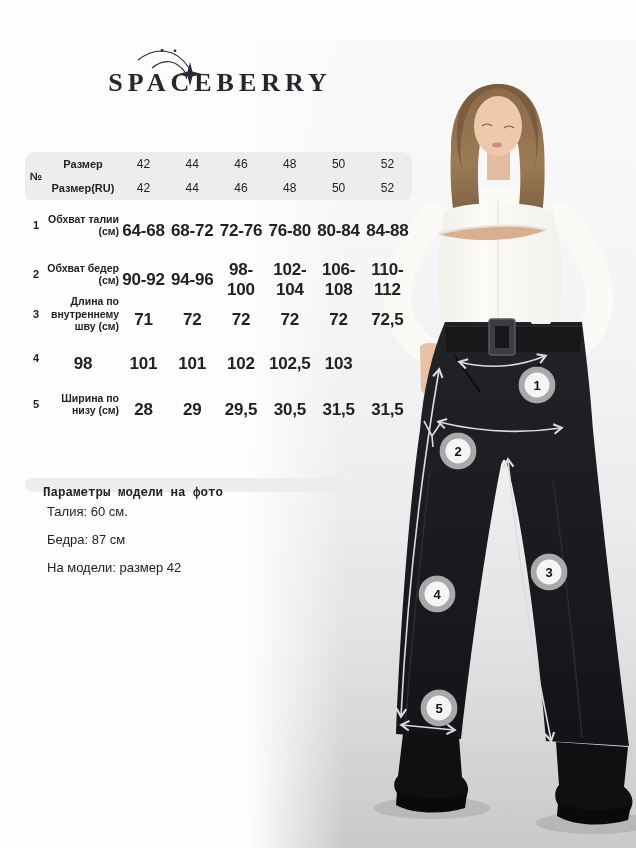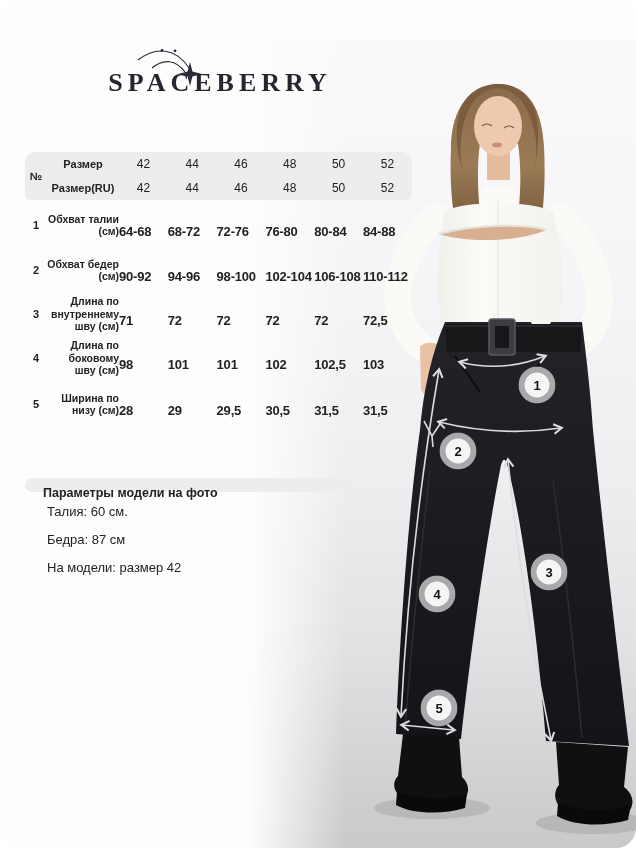--- a/index.html
+++ b/index.html
@@ -1,18 +1,18 @@
 <!DOCTYPE html>
 <html><head>
 <meta charset="utf-8">
 <style>
   html,body { margin:0; padding:0; }
   .page {
     position:relative; width:636px; height:848px; overflow:hidden;
-    background:#fdfdfe; font-family:"Liberation Sans", sans-serif; color:#222;border-radius:20px;
+    background:#fdfdfe; font-family:"Liberation Sans", sans-serif; color:#222;
   }
   
   .photo-area {
     position:absolute; left:250px; top:40px; width:386px; height:808px; z-index:0;
     background:linear-gradient(180deg,#fbfafb 0%,#f5f4f6 30%,#eeedef 55%,#e2e2e4 75%,#cdcdcf 96%,#c9c9cb 100%);
   }
   .photo-area::before {
     content:""; position:absolute; left:0; top:0; width:95px; height:100%;
     background:linear-gradient(90deg,#fdfdfe 0%,rgba(253,253,254,0) 100%); z-index:0;
   }
@@ -40,26 +40,26 @@
     grid-template-rows:24px 24px; align-items:center;
     background:#ededef; border-radius:10px 10px 6px 6px;
   }
   .corner { grid-row:1/3; grid-column:1; text-align:center; font-size:11px; font-weight:700; }
   .h-label { text-align:center; font-size:11px; font-weight:700; }
   .h-size  { text-align:center; font-size:12px; font-weight:400; }
   .tbody { padding-top:2px; }
   .trow { display:grid; grid-template-columns:22px 72px repeat(6,48.8px); align-items:center; }
   .num { text-align:center; font-size:11px; font-weight:700; }
   .lbl { text-align:right; font-size:10.5px; font-weight:700; line-height:1.18; }
-  .val { font-size:13px; font-weight:600; letter-spacing:-0.2px;margin-top:12px; }
+  .val { text-align:center; font-size:17px; font-weight:600; letter-spacing:-0.2px;margin-top:12px; }
   
   .params { position:absolute; left:25px; top:478px; width:330px; z-index:2; }
   .params-bar {
     background:#ededef; border-radius:9px; height:14px; line-height:30px;
-    padding-left:18px; font-size:12.5px; font-weight:700;
+    padding-left:18px; font-size:12.5px; font-weight:700;font-family:Liberation Mono, monospace;
   }
   .params-lines { padding:12px 0 0 22px; }
   .params-lines p { margin:0 0 13px 0; font-size:13px; font-weight:400; color:#232323; }
 </style>
 </head>
 <body>
 
 <div class="page">
 
   <div class="photo-area">
@@ -203,21 +203,20 @@
           <div class="lbl">Длина по внутреннему шву (см)</div>
           <div class="val">71</div>
           <div class="val">72</div>
           <div class="val">72</div>
           <div class="val">72</div>
           <div class="val">72</div>
           <div class="val">72,5</div>
         </div>
         <div class="trow" style="height: 44px;">
           <div class="num">4</div>
-          <div class="lbl">Длина по боковому шву (см)</div>
           <div class="val">98</div>
           <div class="val">101</div>
           <div class="val">101</div>
           <div class="val">102</div>
           <div class="val">102,5</div>
           <div class="val">103</div>
         </div>
         <div class="trow" style="height: 48px;">
           <div class="num">5</div>
           <div class="lbl">Ширина по низу (см)</div>

